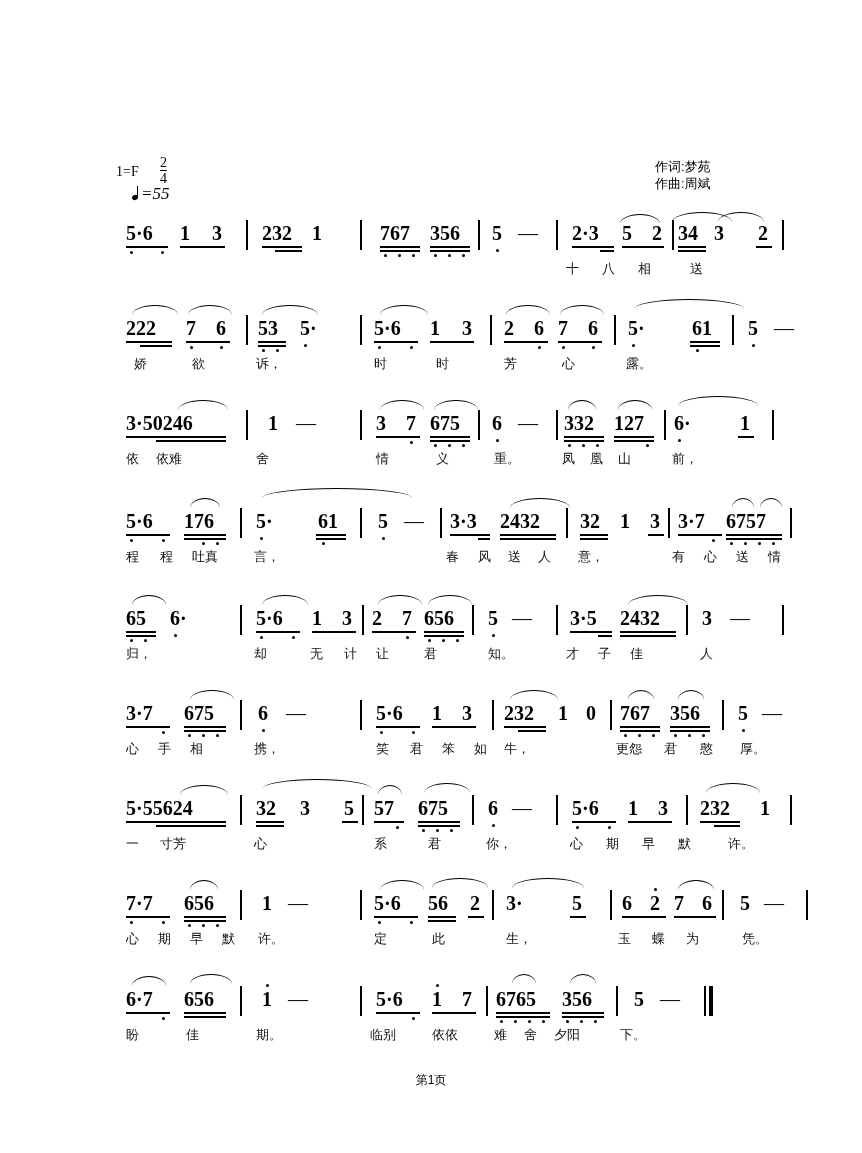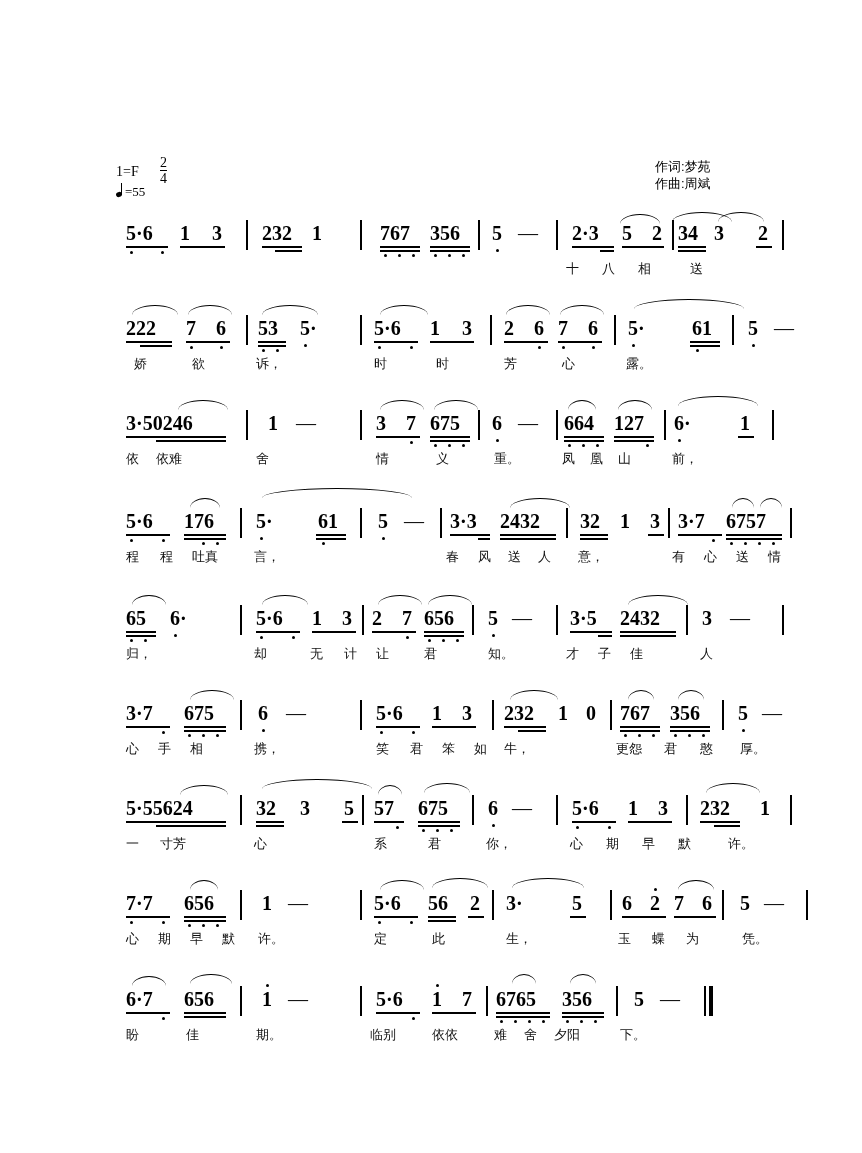--- a/index.html
+++ b/index.html
@@ -31,21 +31,21 @@
   }
   .keyblock{
     position:absolute;top:160px;left:116px;
     font-size:14px;
     font-family:"Liberation Serif", serif;
   }
   .keyblock .kk{position:absolute;left:0;top:4px;white-space:nowrap;font-size:14px;}
   .meter{position:absolute;left:44px;top:-4px;text-align:center;line-height:14px;font-size:14px;}
   .meter .num{display:block;}
   .meter .den{display:block;border-top:1px solid #000;padding-top:1px;}
-  .tempo{position:absolute;left:0;top:24px;white-space:nowrap;font-size:13px;}
+  .tempo{position:absolute;left:16px;top:24px;white-space:nowrap;font-size:17px;font-style:italic;}
   .tempo .qn{display:inline-block;position:relative;width:9px;height:13px;vertical-align:-2px;}
   .tempo .qn .head{position:absolute;left:0;bottom:1px;width:6px;height:5px;background:#000;border-radius:50%;transform:rotate(-20deg);}
   .tempo .qn .stem{position:absolute;left:5px;bottom:3px;width:1.4px;height:12px;background:#000;}
 
   
   .line{position:absolute;left:0;width:862px;}
   .notes{position:relative;height:46px;}
   .lyrics{position:relative;height:26px;}
 
   .n{
@@ -252,21 +252,21 @@
       <span class="beam" style="left:430px;top:38px;width:40px;"></span>
       <span class="odot" style="left:434px;top:42px;"></span>
         <span class="odot" style="left:448px;top:42px;"></span>
         <span class="odot" style="left:462px;top:42px;"></span>
       <span class="bar" style="left:478px;"></span>
       <span class="n" style="left:492px;">6</span>
       <span class="odot" style="left:496px;top:37px;"></span>
       <span class="dash" style="left:518px;">—</span>
       <span class="bar" style="left:556px;"></span>
       <span class="slur" style="left:568px;top:-2px;width:28px;"></span>
-      <span class="n" style="left:564px;">664</span>
+      <span class="n" style="left:564px;">332</span>
       <span class="beam" style="left:564px;top:34px;width:40px;"></span>
       <span class="beam" style="left:564px;top:38px;width:40px;"></span>
       <span class="odot" style="left:568px;top:42px;"></span>
         <span class="odot" style="left:582px;top:42px;"></span>
         <span class="odot" style="left:596px;top:42px;"></span>
       <span class="slur" style="left:618px;top:-2px;width:34px;"></span>
       <span class="n" style="left:614px;">127</span>
       <span class="beam" style="left:614px;top:34px;width:40px;"></span>
       <span class="beam" style="left:614px;top:38px;width:40px;"></span>
       <span class="odot" style="left:646px;top:42px;"></span>
@@ -671,14 +671,15 @@
       <span class="ly" style="left:256px;">期。</span>
       <span class="ly" style="left:370px;">临别</span>
       <span class="ly" style="left:432px;">依依</span>
       <span class="ly" style="left:494px;">难</span>
       <span class="ly" style="left:524px;">舍</span>
       <span class="ly" style="left:554px;">夕阳</span>
       <span class="ly" style="left:620px;">下。</span>
     </div>
   </div>
 
+  <div class="pagefoot">第1页</div>
 
 </div>
 
 </body></html>

